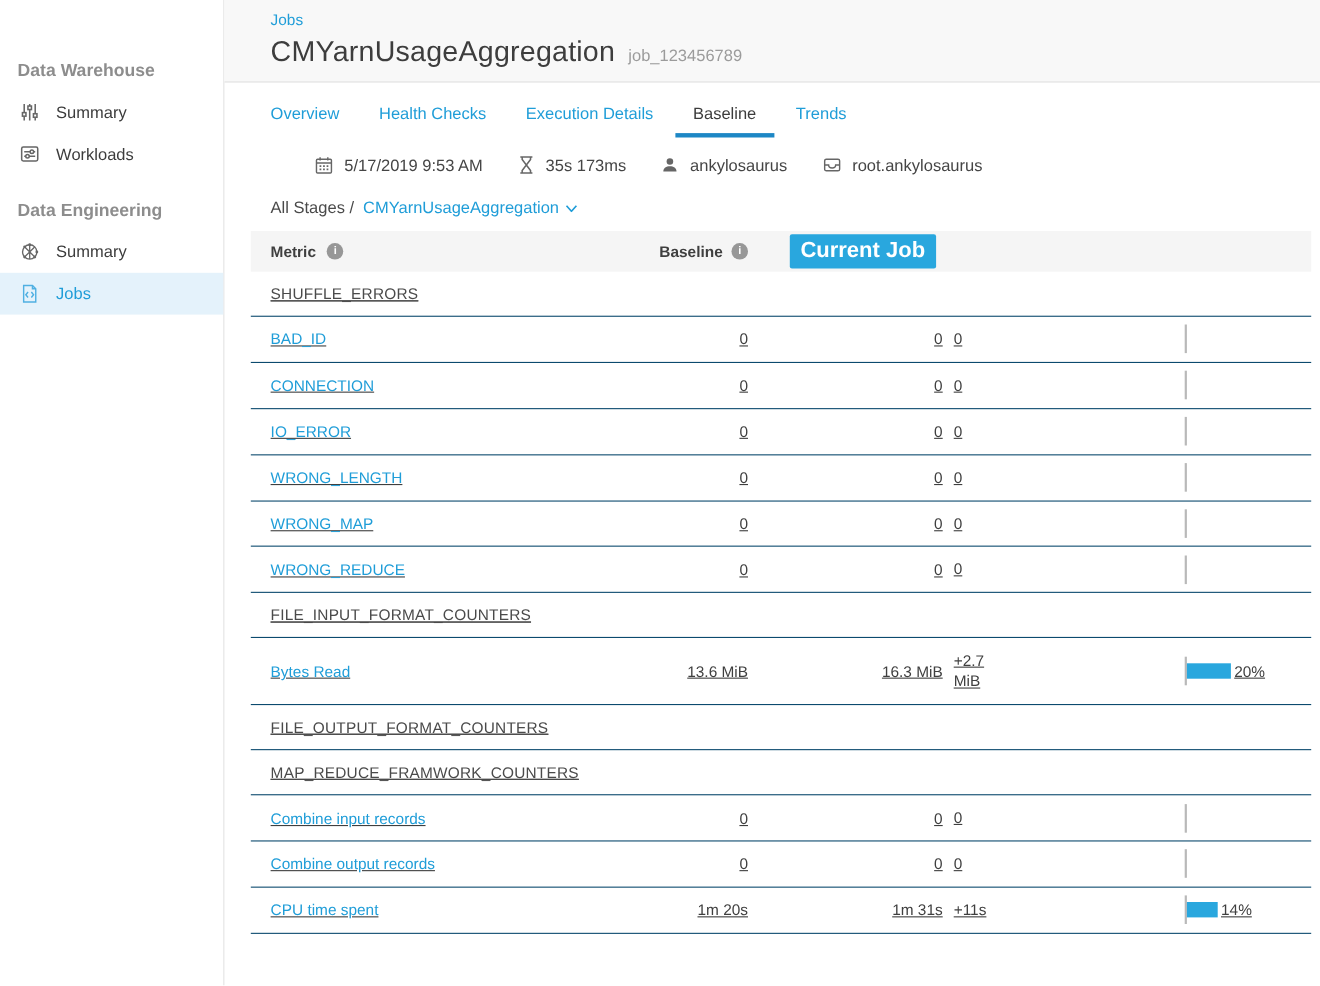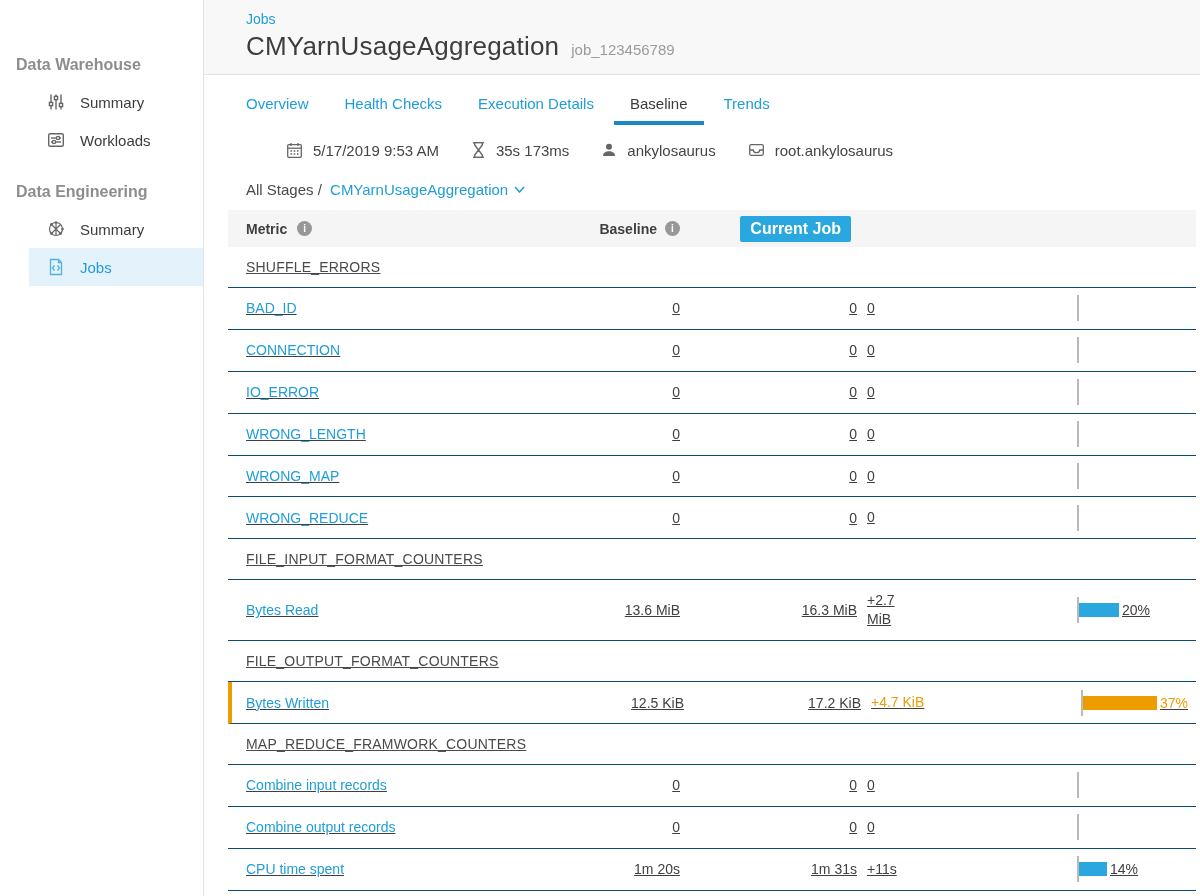--- a/index.html
+++ b/index.html
@@ -4,21 +4,21 @@
 <style>
   * { box-sizing: border-box; margin: 0; padding: 0; }
   html,body { width:1200px; height:896px; overflow:hidden; background:#fff;
     font-family:"Liberation Sans", sans-serif; color:#3f3f3f; }
   .app { display:flex; width:1200px; height:896px; }
 
   
   .sidebar { width:204px; flex:0 0 204px; background:#fff; border-right:1px solid #e3e3e3; padding-top:46px; }
   .side-label { padding:10px 16px 9px; font-size:16px; font-weight:bold; color:#8d8d8d; }
   .side-label.second { margin-top:14px; }
-  .side-item { display:flex; align-items:center; gap:13px; padding:10px 16px; font-size:15px; color:#3c3c3c; cursor:pointer;margin-left:29px; }
+  .side-item { display:flex; align-items:center; gap:13px; padding:10px 16px; font-size:15px; color:#3c3c3c; cursor:pointer; }
   .side-item .icn { width:22px; display:inline-flex; justify-content:center; align-items:center; }
   .side-item.selected { background:var(--selbg); color:var(--link); }
   .side-item.feedback { margin-top:46px; }
 
   
   .main { flex:1; display:flex; flex-direction:column; }
   .page-header { background:#f8f8f8; border-bottom:1px solid #e2e2e2; padding:10px 0 12px 42px; }
   .crumb { font-size:14px; color:var(--link); text-decoration:none; cursor:pointer; display:inline-block; }
   .title-row { margin-top:3px; display:flex; align-items:baseline; gap:12px; }
   .title-row h1 { font-size:26px; font-weight:normal; color:#3d3d3d; letter-spacing:.2px; }
@@ -38,21 +38,21 @@
   
   .table { margin:12px 8px 0 24px; }
   .thead, .trow { display:grid; grid-template-columns:332px 120px 177px 220px 115px; align-items:center; }
   .thead { background:#f5f5f5; height:37px; font-size:14px; font-weight:bold; color:#3f3f3f; }
   .cell.metric { padding-left:18px; display:flex; align-items:flex-start; gap:10px; }
   .cell.num { text-align:right; }
   .th.num { display:flex; justify-content:flex-end; align-items:center; gap:8px; }
   .info { width:15px; height:15px; border-radius:50%; background:#979797; color:#fff; font-size:10px;
     font-weight:bold; display:inline-flex; align-items:center; justify-content:center; cursor:pointer; flex:0 0 15px; }
   .chipcell { display:flex; justify-content:flex-end; }
-  .chip { background:var(--accent); color:#fff; font-size:16px; font-weight:bold; padding:4px 10px; border-radius:2px; margin-right:6px; cursor:pointer; }
+  .chip { background:var(--accent); color:#fff; font-size:20px; font-weight:bold; padding:4px 10px; border-radius:2px; margin-right:6px; cursor:pointer; }
 
   .trow { min-height:41px; border-bottom:1px solid #0c4a6e; font-size:14px;text-decoration:underline; }
   .trow.group { grid-template-columns:1fr; }
   .group-label { padding-left:18px; color:#4a4a4a; text-decoration:underline; letter-spacing:.2px; }
   .mlink { color:var(--link); text-decoration:none; cursor:pointer; }
   .cell.delta { padding:11px 0 11px 10px; white-space:pre-line; line-height:1.35; text-align:left; }
   .trow.warn { border-left:4px solid var(--orange); }
   .trow.warn .cell.metric { padding-left:14px; }
   .trow.warn .cell.delta { color:var(--orange); }
 
@@ -302,33 +302,20 @@
 MiB</div>
        <div class="cell bar">
          <span class="tick"></span>
          <span class="fill" style="width:40px;background:#29a7de"></span>
               <span class="pct">20%</span>
        </div>
      </div>
           <div class="trow group">
          <span class="group-label">FILE_OUTPUT_FORMAT_COUNTERS</span>
        </div>
-          <div class="trow warn">
-       <div class="cell metric">
-         <a class="mlink">Bytes Written</a>
-       </div>
-       <div class="cell num">12.5 KiB</div>
-       <div class="cell num">17.2 KiB</div>
-       <div class="cell delta">+4.7 KiB</div>
-       <div class="cell bar">
-         <span class="tick"></span>
-         <span class="fill" style="width:74px;background:#ee9c00"></span>
-              <span class="pct" style="color:#ee9c00">37%</span>
-       </div>
-     </div>
           <div class="trow group">
          <span class="group-label">MAP_REDUCE_FRAMWORK_COUNTERS</span>
        </div>
           <div class="trow ">
        <div class="cell metric">
          <a class="mlink">Combine input records</a>
        </div>
        <div class="cell num">0</div>
        <div class="cell num">0</div>
        <div class="cell delta">0</div>

